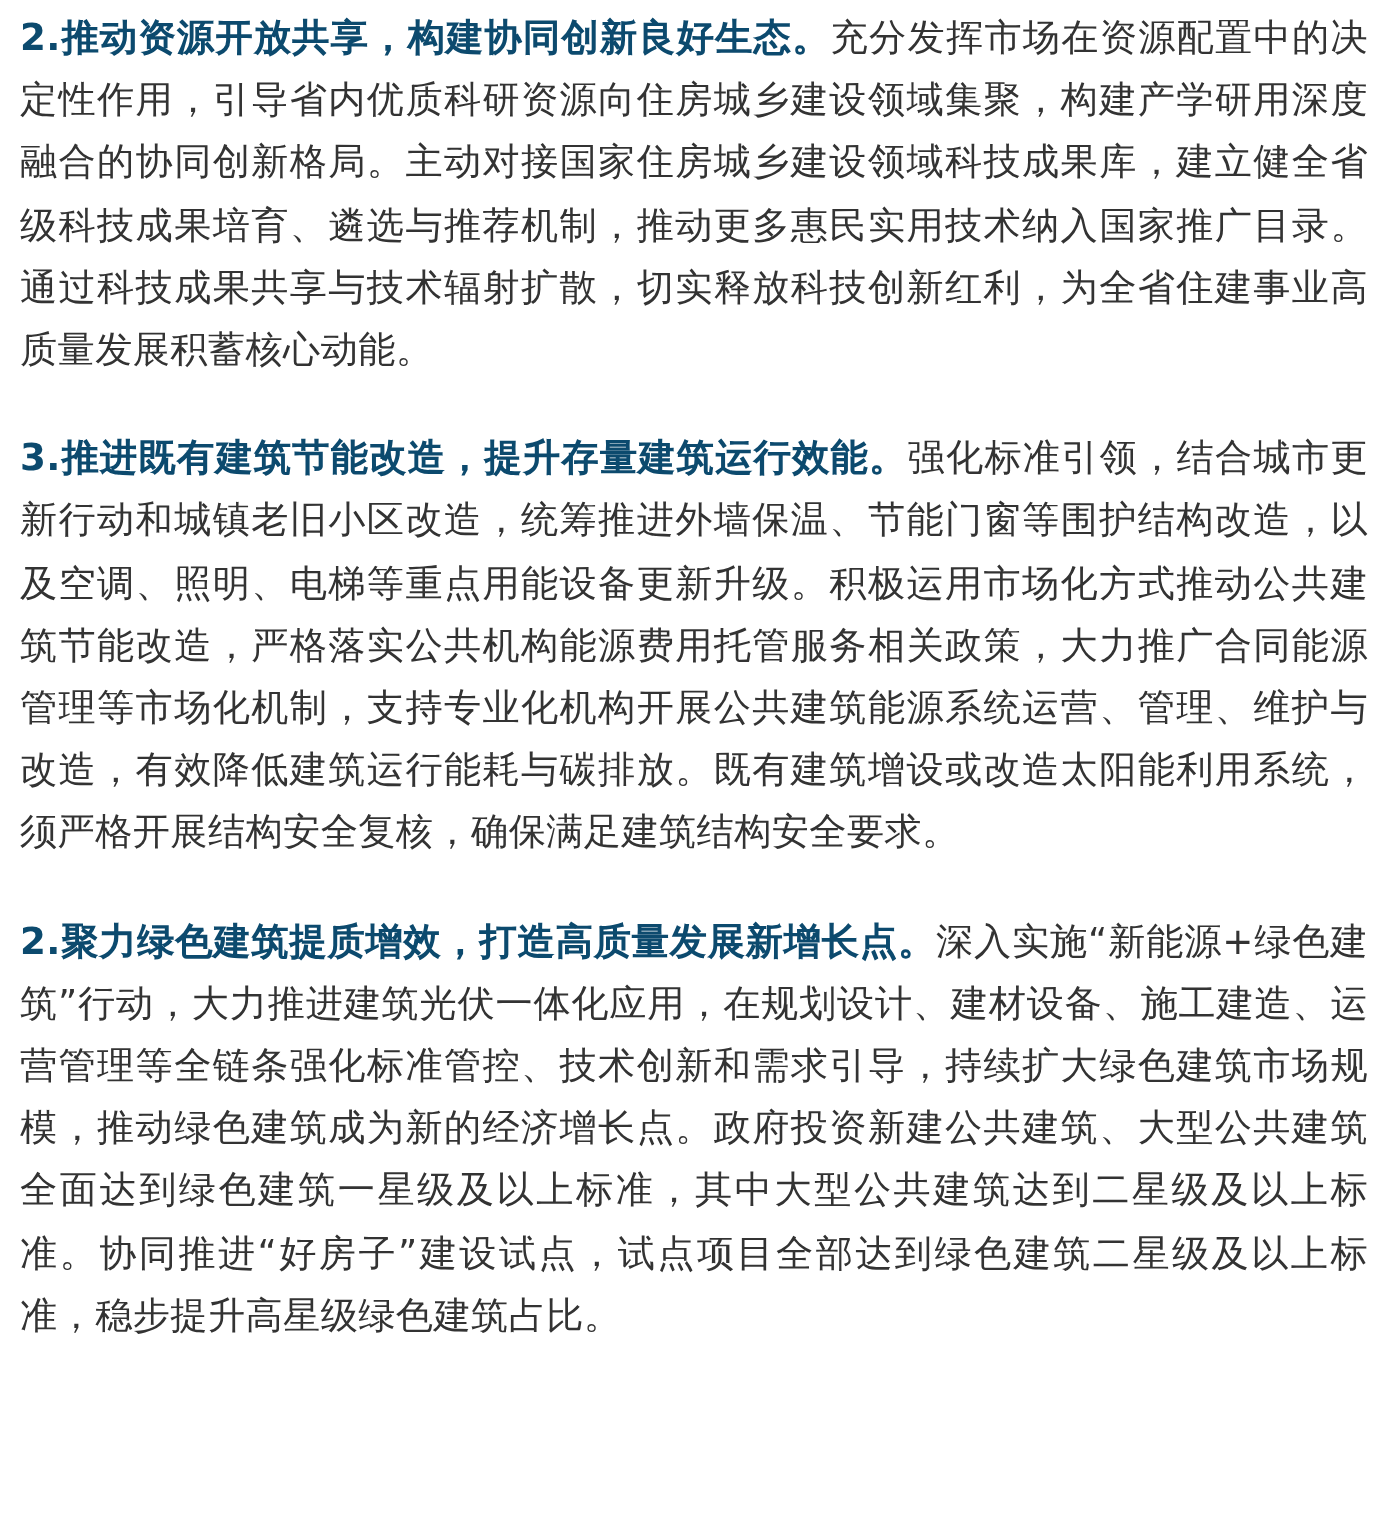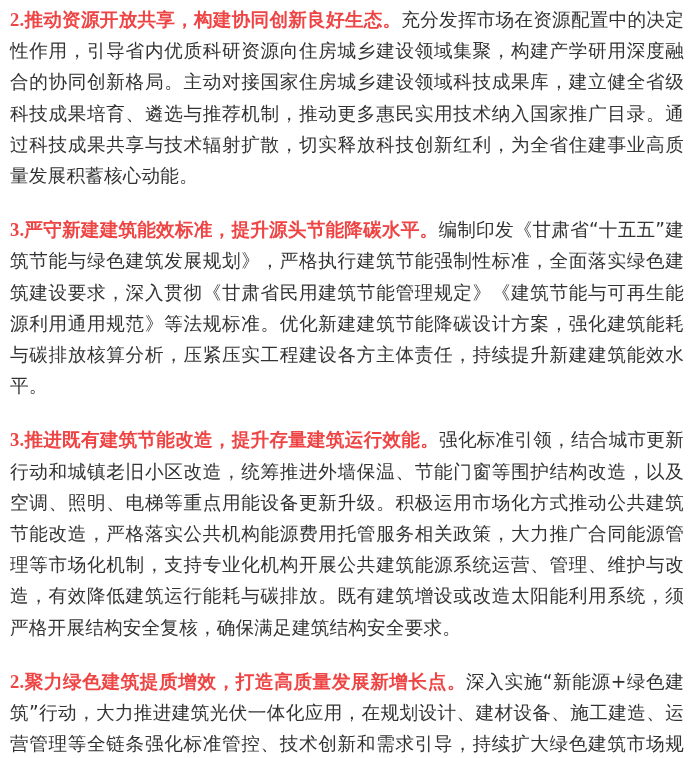--- a/index.html
+++ b/index.html
@@ -21,25 +21,23 @@
       font-size: 18.6px;
       line-height: 31.2px;
       letter-spacing: 0.2px;
       text-align: justify;
     }
     .para {
       margin: 0 0 23px 0;
     }
     .lead {
       font-weight: bold;
-      color: #ef4444;
-      font-family: Liberation Serif, serif;
+      color: #0c4a6e;
     }
   </style>
 </head>
 <body>
 
 <div class="article">
   <p class="para"><span class="lead">2.推动资源开放共享，构建协同创新良好生态。</span><span>充分发挥市场在资源配置中的决定性作用，引导省内优质科研资源向住房城乡建设领域集聚，构建产学研用深度融合的协同创新格局。主动对接国家住房城乡建设领域科技成果库，建立健全省级科技成果培育、遴选与推荐机制，推动更多惠民实用技术纳入国家推广目录。通过科技成果共享与技术辐射扩散，切实释放科技创新红利，为全省住建事业高质量发展积蓄核心动能。</span></p>
-  <p class="para"><span class="lead">3.严守新建建筑能效标准，提升源头节能降碳水平。</span><span>编制印发《甘肃省“十五五”建筑节能与绿色建筑发展规划》，严格执行建筑节能强制性标准，全面落实绿色建筑建设要求，深入贯彻《甘肃省民用建筑节能管理规定》《建筑节能与可再生能源利用通用规范》等法规标准。优化新建建筑节能降碳设计方案，强化建筑能耗与碳排放核算分析，压紧压实工程建设各方主体责任，持续提升新建建筑能效水平。</span></p>
   <p class="para"><span class="lead">3.推进既有建筑节能改造，提升存量建筑运行效能。</span><span>强化标准引领，结合城市更新行动和城镇老旧小区改造，统筹推进外墙保温、节能门窗等围护结构改造，以及空调、照明、电梯等重点用能设备更新升级。积极运用市场化方式推动公共建筑节能改造，严格落实公共机构能源费用托管服务相关政策，大力推广合同能源管理等市场化机制，支持专业化机构开展公共建筑能源系统运营、管理、维护与改造，有效降低建筑运行能耗与碳排放。既有建筑增设或改造太阳能利用系统，须严格开展结构安全复核，确保满足建筑结构安全要求。</span></p>
   <p class="para"><span class="lead">2.聚力绿色建筑提质增效，打造高质量发展新增长点。</span><span>深入实施“新能源+绿色建筑”行动，大力推进建筑光伏一体化应用，在规划设计、建材设备、施工建造、运营管理等全链条强化标准管控、技术创新和需求引导，持续扩大绿色建筑市场规模，推动绿色建筑成为新的经济增长点。政府投资新建公共建筑、大型公共建筑全面达到绿色建筑一星级及以上标准，其中大型公共建筑达到二星级及以上标准。协同推进“好房子”建设试点，试点项目全部达到绿色建筑二星级及以上标准，稳步提升高星级绿色建筑占比。</span></p>
 </div>
 
 </body></html>

